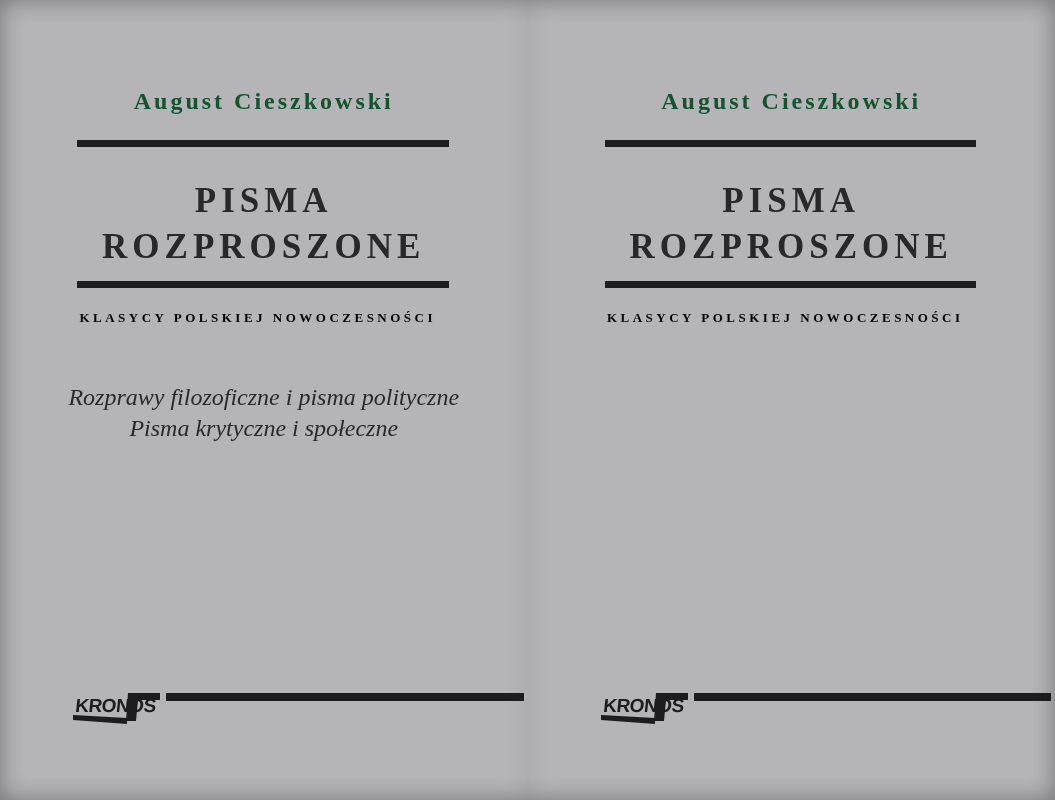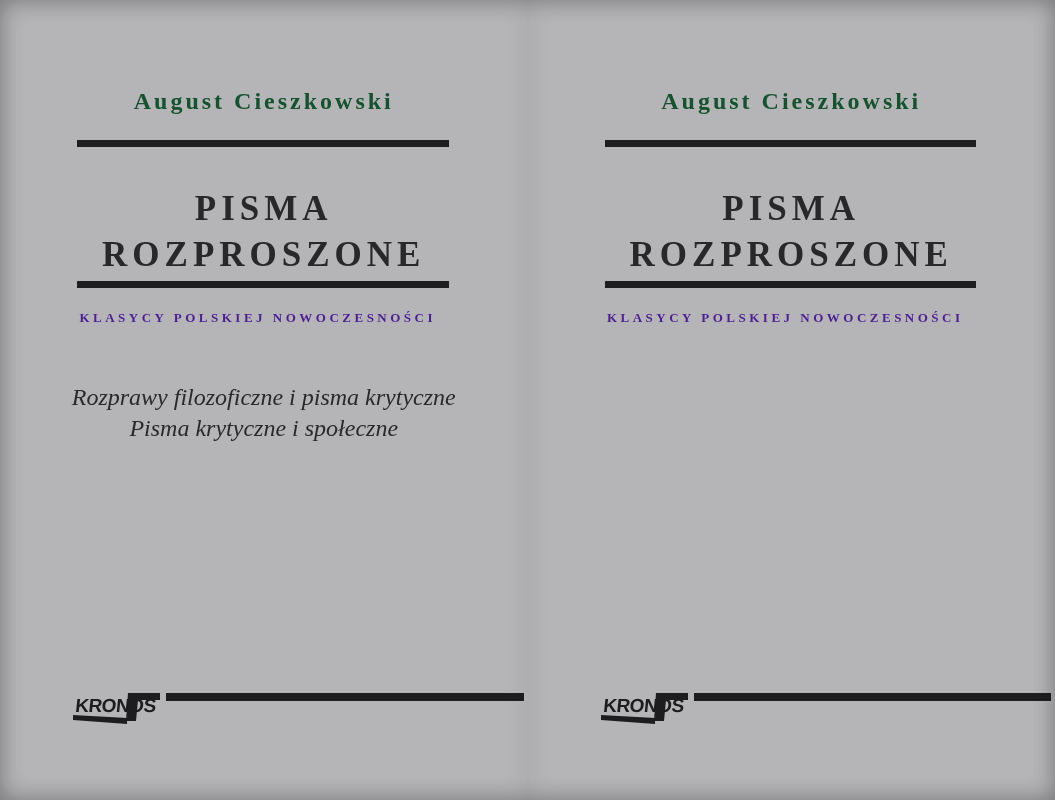--- a/index.html
+++ b/index.html
@@ -34,35 +34,35 @@
     white-space: nowrap;
   }
   .rule {
     position: absolute; left: 77px; right: 79px; height: 7px;
     background: #1e1e20;
   }
   .rule-top { top: 140px; }
   .rule-bottom { top: 281px; }
   .title {
     position: absolute; top: 170px; left: 0; right: 0;
-    margin: 16px;
+    margin: 8px;
     text-align: center;
     font-size: 35px; font-weight: bold;
     letter-spacing: 5px;
     line-height: 46px;
     color: #28282a;
     white-space: nowrap;
   }
   .title .line { display: block; }
   .series {
     position: absolute; top: 310px; left: 0; right: 12px;
     text-align: center;
     font-size: 13px; font-weight: bold;
     letter-spacing: 3.5px;
-    color: #4c1d95;
+    color: #000000;
     white-space: nowrap;
   }
   .subtitle {
     position: absolute; top: 382px; left: 0; right: 0;
     text-align: center;
     font-style: italic;
     font-size: 24px;
     line-height: 31px;
     color: #29292b;
   }
@@ -91,21 +91,21 @@
   <section class="cover">
     <div class="author">August Cieszkowski</div>
     <div class="rule rule-top"></div>
     <h1 class="title">
       <span class="line">PISMA</span>
       <span class="line">ROZPROSZONE</span>
     </h1>
     <div class="rule rule-bottom"></div>
     <div class="series">KLASYCY POLSKIEJ NOWOCZESNOŚCI</div>
     <div class="subtitle">
-      <div>Rozprawy filozoficzne i pisma krytyczne</div>
+      <div>Rozprawy filozoficzne i pisma polityczne</div>
       <div>Pisma krytyczne i społeczne</div>
     </div>
     <div class="logo">
       <svg width="96" height="38" viewBox="0 0 96 38" aria-hidden="true">
         <text x="7" y="22" transform="skewX(-6)">KRONOS</text>
         <polygon points="58,3 90,3 90,10 68,10 66,31 56,31" fill="#1d1d1f"></polygon>
         <polygon points="3,25 57,28 57,34 3,30" fill="#1d1d1f"></polygon>
       </svg>
     </div>
     <div class="bar"></div>

